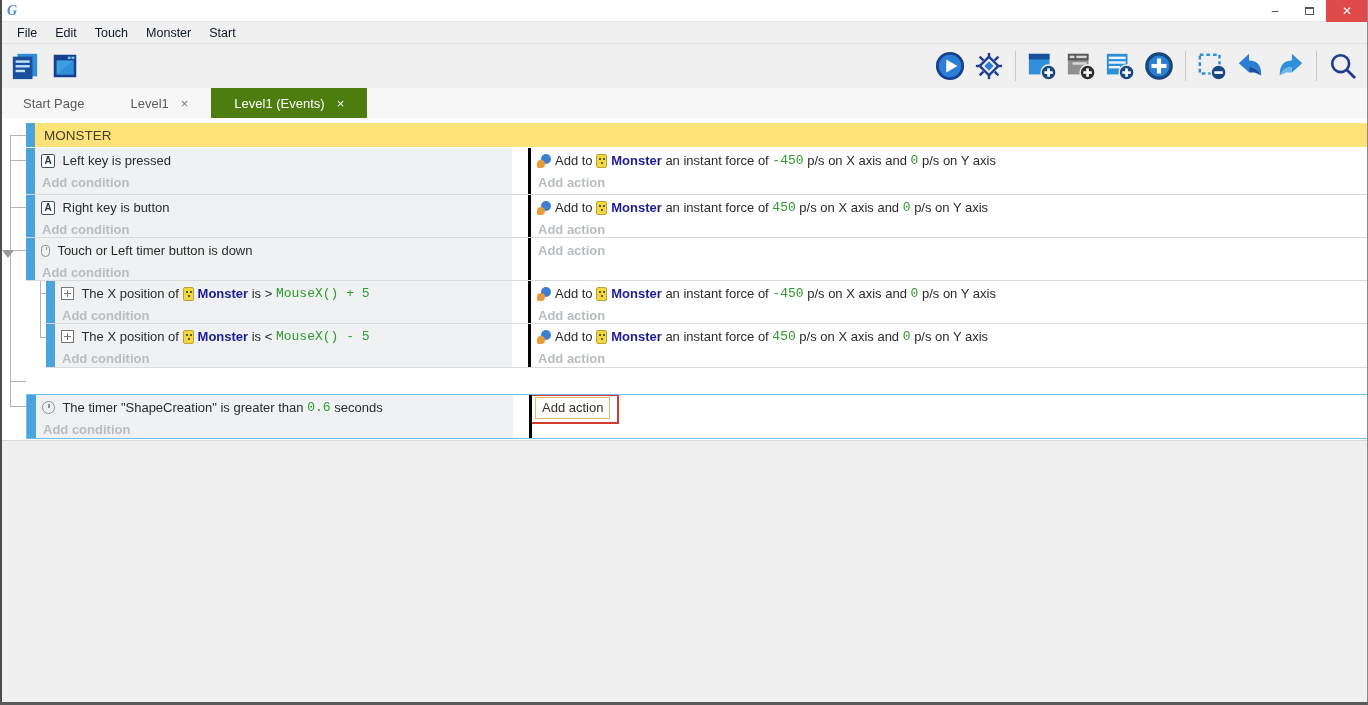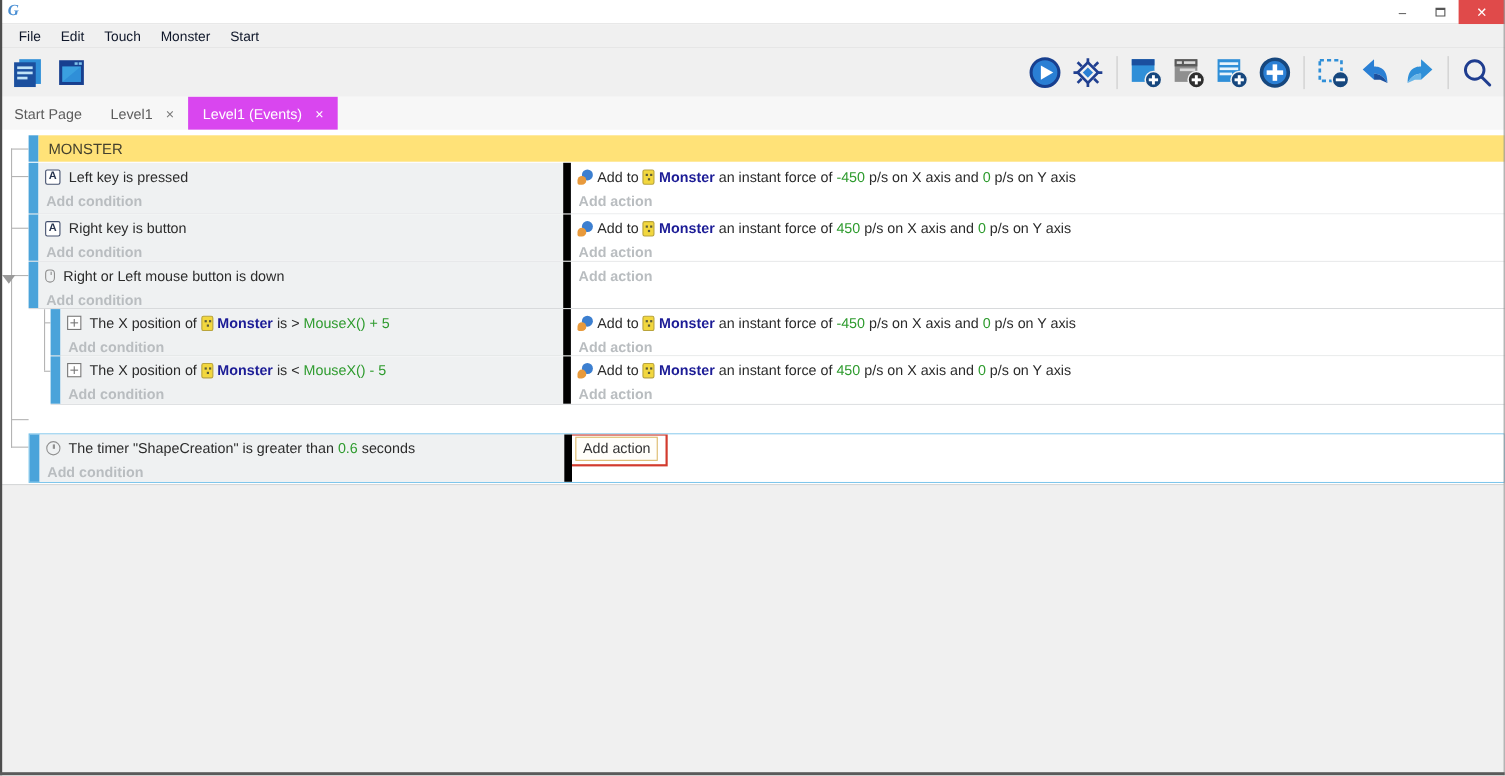--- a/index.html
+++ b/index.html
@@ -26,40 +26,40 @@
   .menu-item { font-size:12.5px; color:#0f172a; padding:2px 9px; }
 
   .toolbar { position:absolute; left:0; top:44px; right:0; height:44px; background:#f0f0f0; }
   .tb-left { position:absolute; left:8px; top:5px; display:flex; align-items:center; gap:6px; }
   .tb-right { position:absolute; right:8px; top:5px; display:flex; align-items:center; gap:5px; }
   .tbtn { width:34px; height:34px; display:flex; align-items:center; justify-content:center; }
   .tbtn svg { width:30px; height:30px; }
   .tb-sep { width:1px; height:30px; background:#c9c9c9; margin:0 4px; }
 
   .tabbar { position:absolute; left:0; top:88px; right:0; height:30px; background:#f7f7f7; display:flex; align-items:stretch; }
-  .tab { display:flex; align-items:center; gap:12px; padding:0 13px; font-size:13px; color:#5c5c5c; }
+  .tab { display:flex; align-items:center; gap:12px; padding:0 23px; font-size:13px; color:#5c5c5c; }
   .tab .x { font-size:13px; color:#7a7a7a; }
-  .tab.active { background:#d946ef; color:#fff; }
+  .tab.active { background:#4d7c0f; color:#fff; }
   .tab.active .x { color:#fff; }
 
   
   .events { position:absolute; left:0; top:118px; right:0; bottom:0; background:#fff; }
   .filler { position:absolute; left:2px; right:1px; top:322px; bottom:0; background:#f0f0f0; border-top:1px solid #d6d8d9; }
 
   .rail { position:absolute; background:#b4b4b4; }
   .expander { position:absolute; width:0; height:0; border-left:6px solid transparent; border-right:6px solid transparent; border-top:8px solid #9a9a9a; }
 
   .row { position:absolute; right:0; display:flex; align-items:stretch; background:#fff; border-bottom:1px solid #d8dadc; }
   .bar { flex:0 0 9px; background:#4aa3da; }
   .cond { background:#eff1f2; padding:0; overflow:hidden; }
-  .act  { flex:1; background:#fff; border-left:7px solid #000000; overflow:hidden; }
+  .act  { flex:1; background:#fff; border-left:3px solid #000000; overflow:hidden;margin-left:16px; }
   .line { height:25px; display:flex; align-items:center; padding:0 6px; font-size:13px; white-space:nowrap; }
   .addl { height:18px; display:flex; align-items:center; padding:0 7px; font-size:13px; color:#b9bdc0; white-space:nowrap;font-weight:bold; }
   .seg { white-space:pre; }
-  .seg.g { color:#2e9b2e; }
+  .seg.g { color:#2e9b2e;font-family:Liberation Mono, monospace; }
   .seg.obj { color:#1c1c96; font-weight:bold; }
 
   .row.comment { border-bottom:none; }
   .cbody { flex:1; background:#ffe278; display:flex; align-items:center; padding-left:9px; font-size:13.5px; color:#44412e; }
 
   .row.selected { border:1px solid #72c0e9; }
   .chipwrap { position:relative; height:25px; display:flex; align-items:flex-start; }
   .chip { margin:2px 0 0 3px; border:1px solid #dcb96a; background:#fffefa; padding:2px 6px 3px 6px; font-size:13px; color:#333; }
   .anno { position:absolute; left:-2px; top:-1px; width:89px; height:30px; border:2px solid #d23b2e; pointer-events:none; }
 
@@ -296,21 +296,21 @@
         </div>
       <div class="addl">Add action</div>
     </div>
   </div>
 
   <div class="row" style="left:26px; top:120px; height:43px;">
     <div class="bar"></div>
     <div class="cond" style="flex:0 0 477px;">
       <div class="line">
           <span class="ic ic-mouse"></span>
-          <span class="seg"> Right or Left mouse button is down</span>
+          <span class="seg"> Touch or Left timer button is down</span>
         </div>
       <div class="addl">Add condition</div>
     </div>
     <div class="act">
       <div class="addl" style="height:25px;">Add action</div>
     </div>
   </div>
 
   <div class="row" style="left:46px; top:163px; height:43px;">
     <div class="bar"></div>

